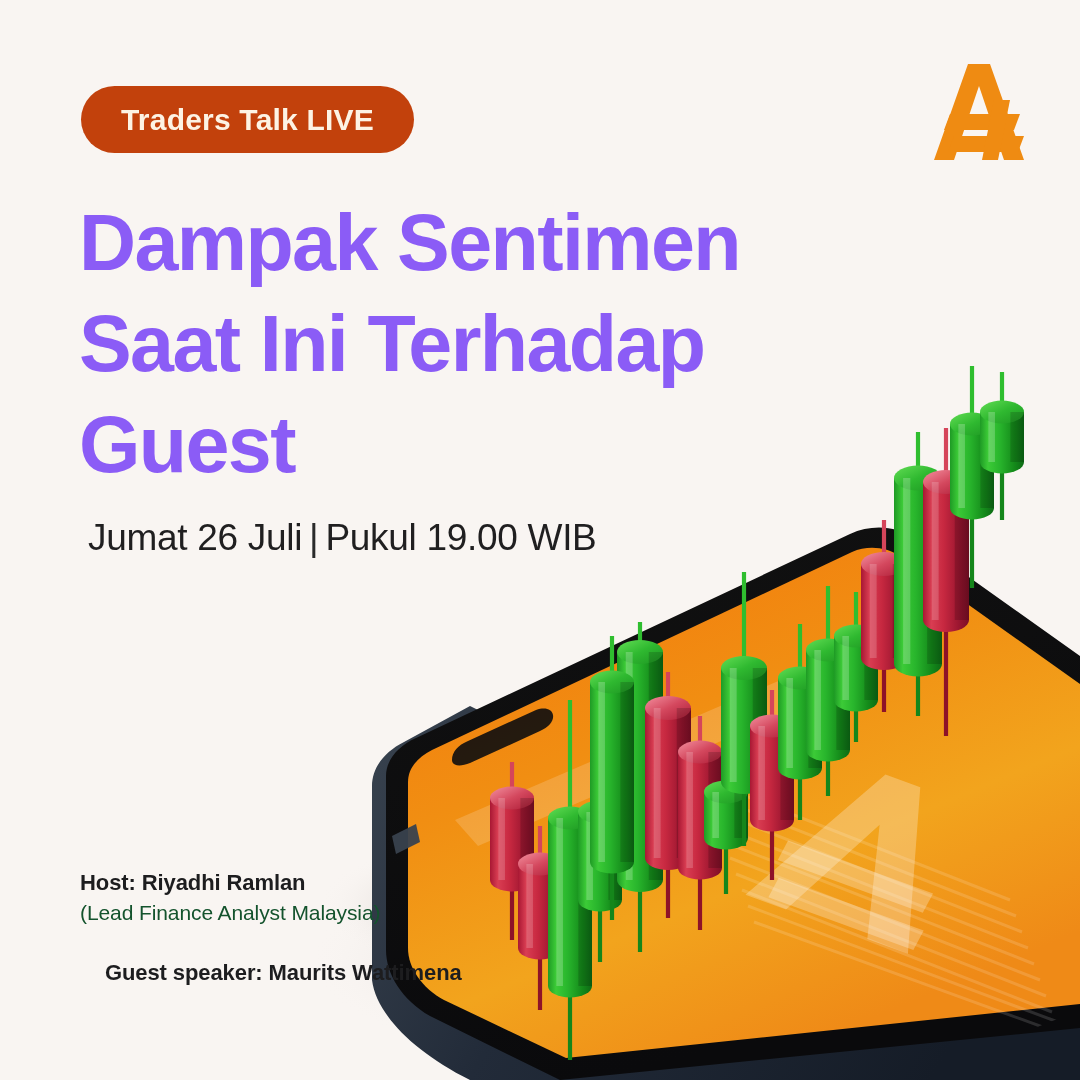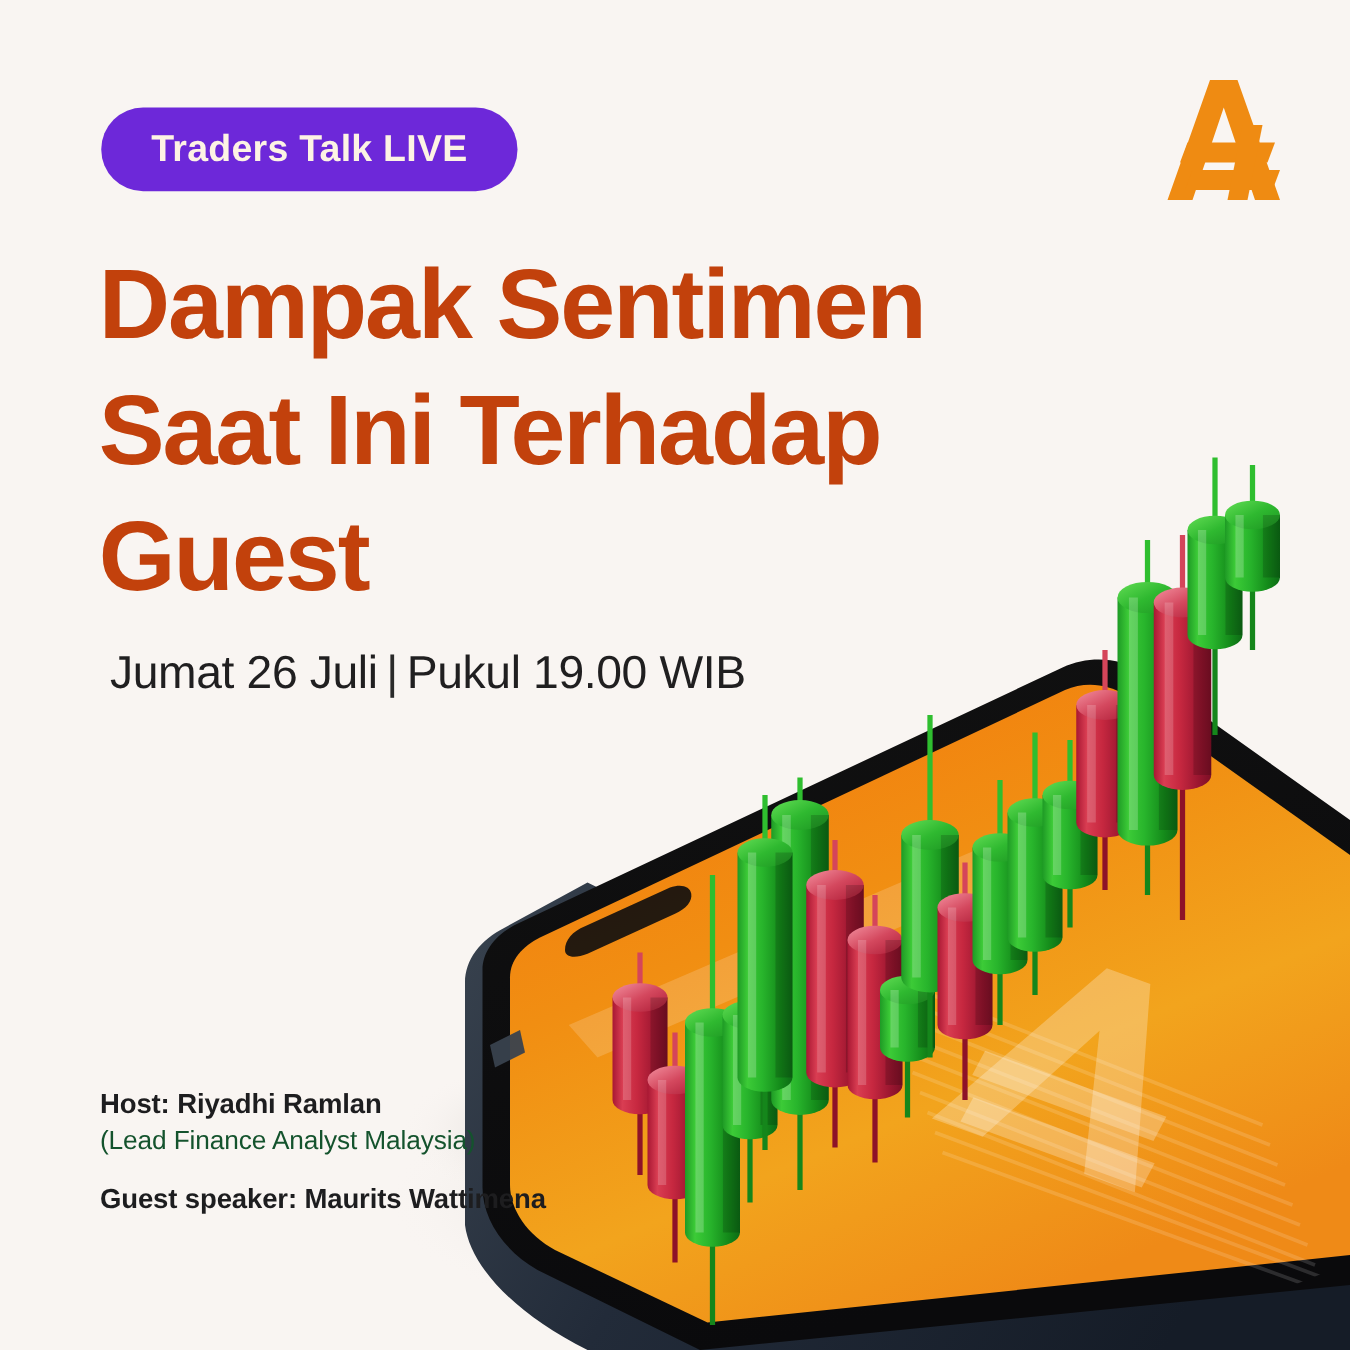--- a/index.html
+++ b/index.html
@@ -29,21 +29,21 @@
   
   #badge {
     position: absolute;
     left: 81px;
     top: 86px;
     height: 67px;
     padding: 12px 40px;
     display: flex;
     align-items: center;
     border-radius: 34px;
-    background: #6d28d9;
+    background: #c2410c;
     box-sizing: border-box;
   }
   #badge-label {
     font-size: 30px;
     font-weight: bold;
     letter-spacing: 0.2px;
     color: #fdf3e4;
     white-space: nowrap;
   }
 
@@ -52,21 +52,21 @@
     position: absolute;
     left: 79px;
     top: 192px;
     width: 760px;
   }
   #headline .hl {
     font-size: 79px;
     line-height: 101px;
     font-weight: bold;
     letter-spacing: -1.6px;
-    color: #c2410c;
+    color: #8b5cf6;
     white-space: nowrap;
   }
 
   
   #date-line {
     position: absolute;
     left: 88px;
     top: 513px;
     font-size: 37px;
     line-height: 50px;
@@ -81,22 +81,22 @@
     font-weight: 300;
   }
 
   
   #credits {
     position: absolute;
     left: 80px;
     top: 868px;
     z-index: 40;
   }
-  #credits .blk { margin-bottom: 16px; }
-  #credits .blk:last-child { margin-bottom: 0; }
+  #credits .blk { margin-bottom: 30px; }
+  #credits .blk:last-child { margin-bottom: 0; margin-left: 25px; }
   .credit-name {
     font-size: 22px;
     line-height: 30px;
     font-weight: bold;
     color: #1d1d1f;
     letter-spacing: -0.1px;
     white-space: nowrap;
   }
   .credit-role {
     font-size: 21px;

